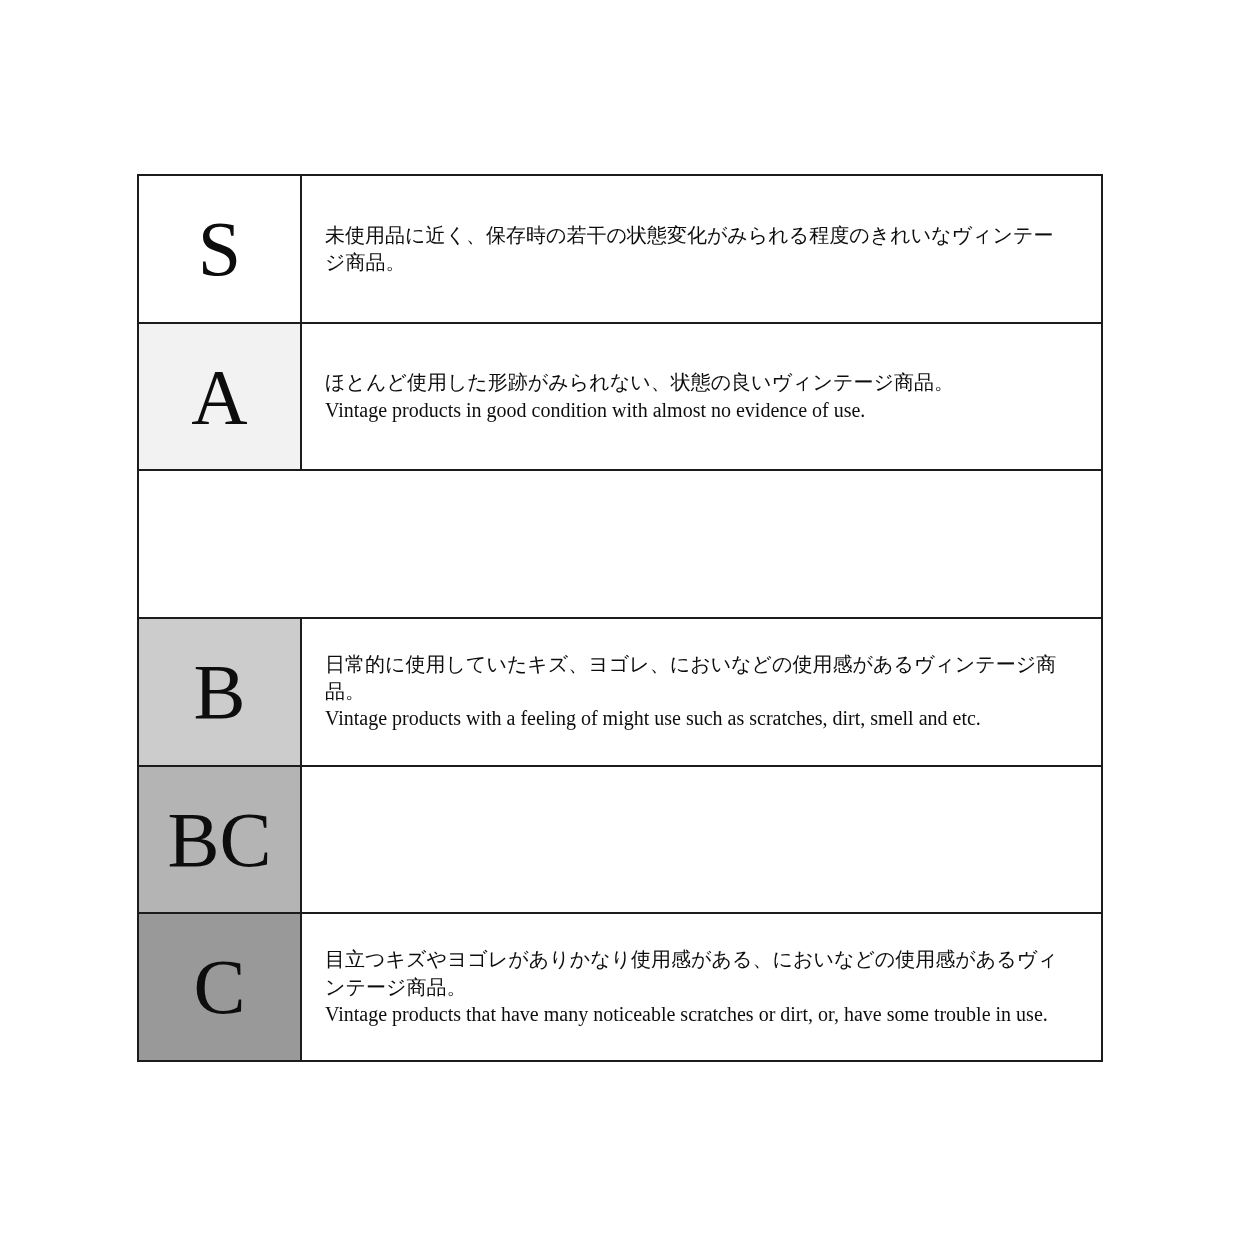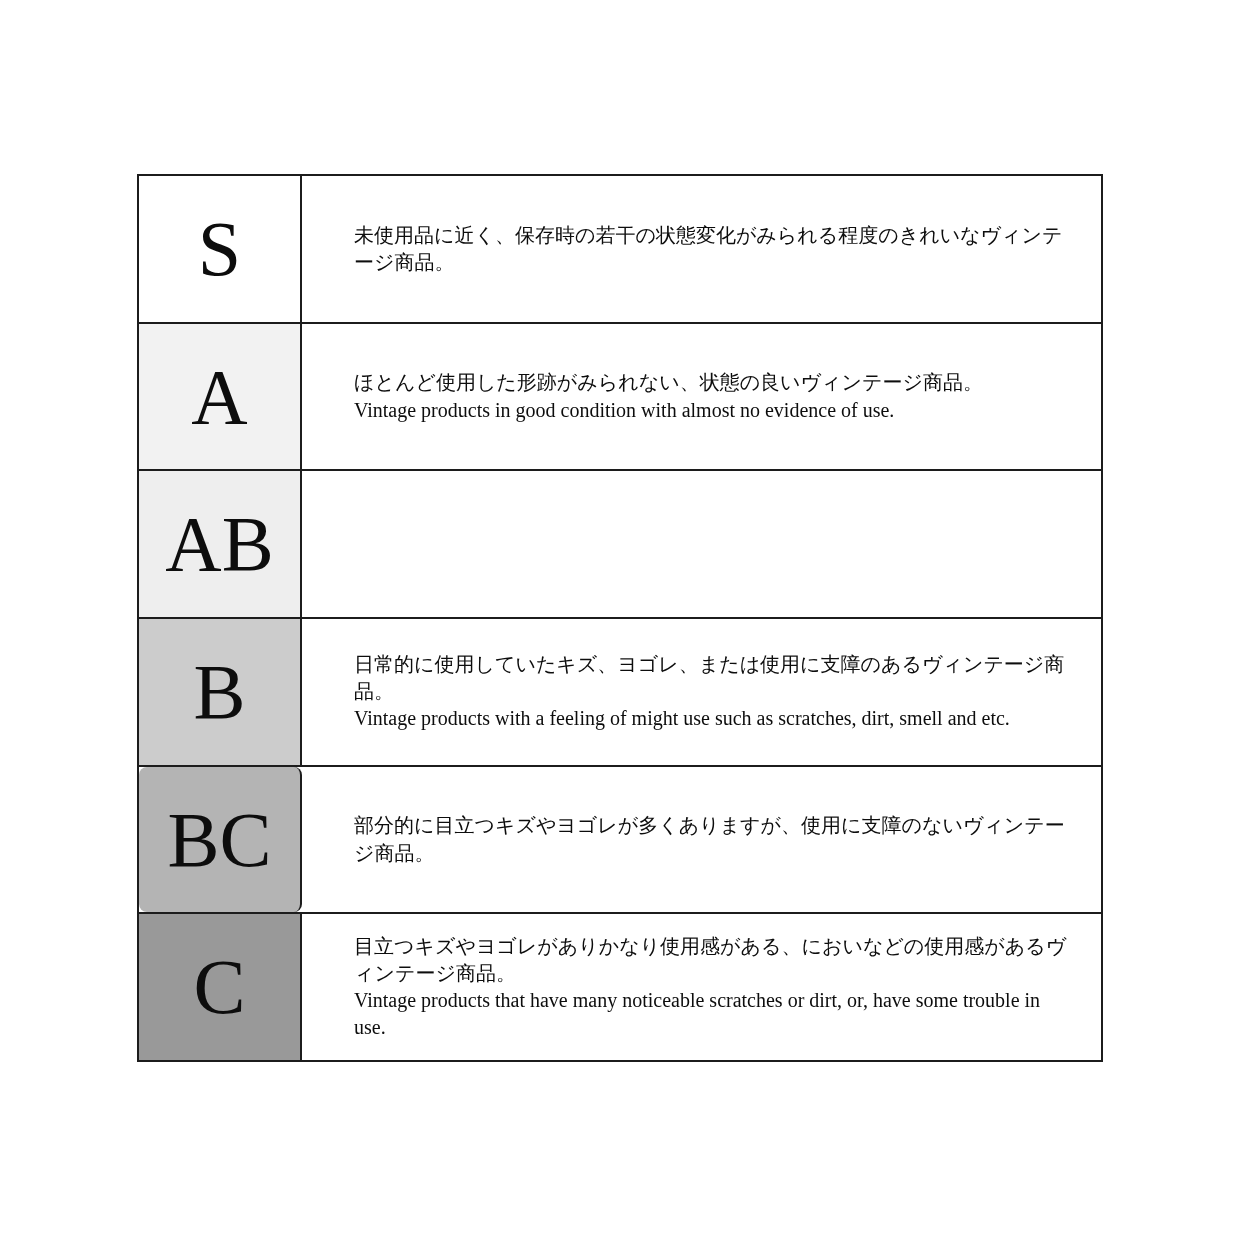--- a/index.html
+++ b/index.html
@@ -38,21 +38,20 @@
     color: #0d0d0d;
     letter-spacing: 0;
   }
   .description-cell {
     flex: 1 1 auto;
     display: flex;
     flex-direction: column;
     justify-content: center;
     padding: 10px 30px 10px 23px;
     background: #ffffff;
-    margin-left: 29px;
   }
   .description-jp, .description-en {
     font-size: 20px;
     line-height: 1.36;
     color: #0d0d0d;
   }
 </style>
 </head>
 <body style="background: rgb(255, 255, 255);">
 
@@ -70,42 +69,38 @@
     <div class="grade-cell" style="background: rgb(242, 242, 242);">
       <span class="grade-label">A</span>
     </div>
     <div class="description-cell">
       <div class="description-jp">ほとんど使用した形跡がみられない、状態の良いヴィンテージ商品。</div>
       <div class="description-en">Vintage products in good condition with almost no evidence of use.</div>
     </div>
   </div>
 
   <div class="grade-row">
-    <div class="grade-cell" style="background: rgb(238, 238, 238);">
-      <span class="grade-label">AB</span>
-    </div>
   </div>
 
 
   <div class="grade-row">
     <div class="grade-cell" style="background: rgb(204, 204, 204);">
       <span class="grade-label">B</span>
     </div>
     <div class="description-cell">
-      <div class="description-jp">日常的に使用していたキズ、ヨゴレ、または使用に支障のあるヴィンテージ商品。</div>
+      <div class="description-jp">日常的に使用していたキズ、ヨゴレ、においなどの使用感があるヴィンテージ商品。</div>
       <div class="description-en">Vintage products with a feeling of might use such as scratches, dirt, smell and etc.</div>
     </div>
   </div>
 
   <div class="grade-row">
-    <div class="grade-cell" style="background: rgb(180, 180, 180); border-radius: 8px;">
+    <div class="grade-cell" style="background: rgb(180, 180, 180);">
       <span class="grade-label">BC</span>
     </div>
     <div class="description-cell">
-      <div class="description-jp">部分的に目立つキズやヨゴレが多くありますが、使用に支障のないヴィンテージ商品。</div>
     </div>
   </div>
 
   <div class="grade-row">
     <div class="grade-cell" style="background: rgb(153, 153, 153);">
       <span class="grade-label">C</span>
     </div>
     <div class="description-cell">
       <div class="description-jp">目立つキズやヨゴレがありかなり使用感がある、においなどの使用感があるヴィンテージ商品。</div>
       <div class="description-en">Vintage products that have many noticeable scratches or dirt, or, have some trouble in use.</div>

